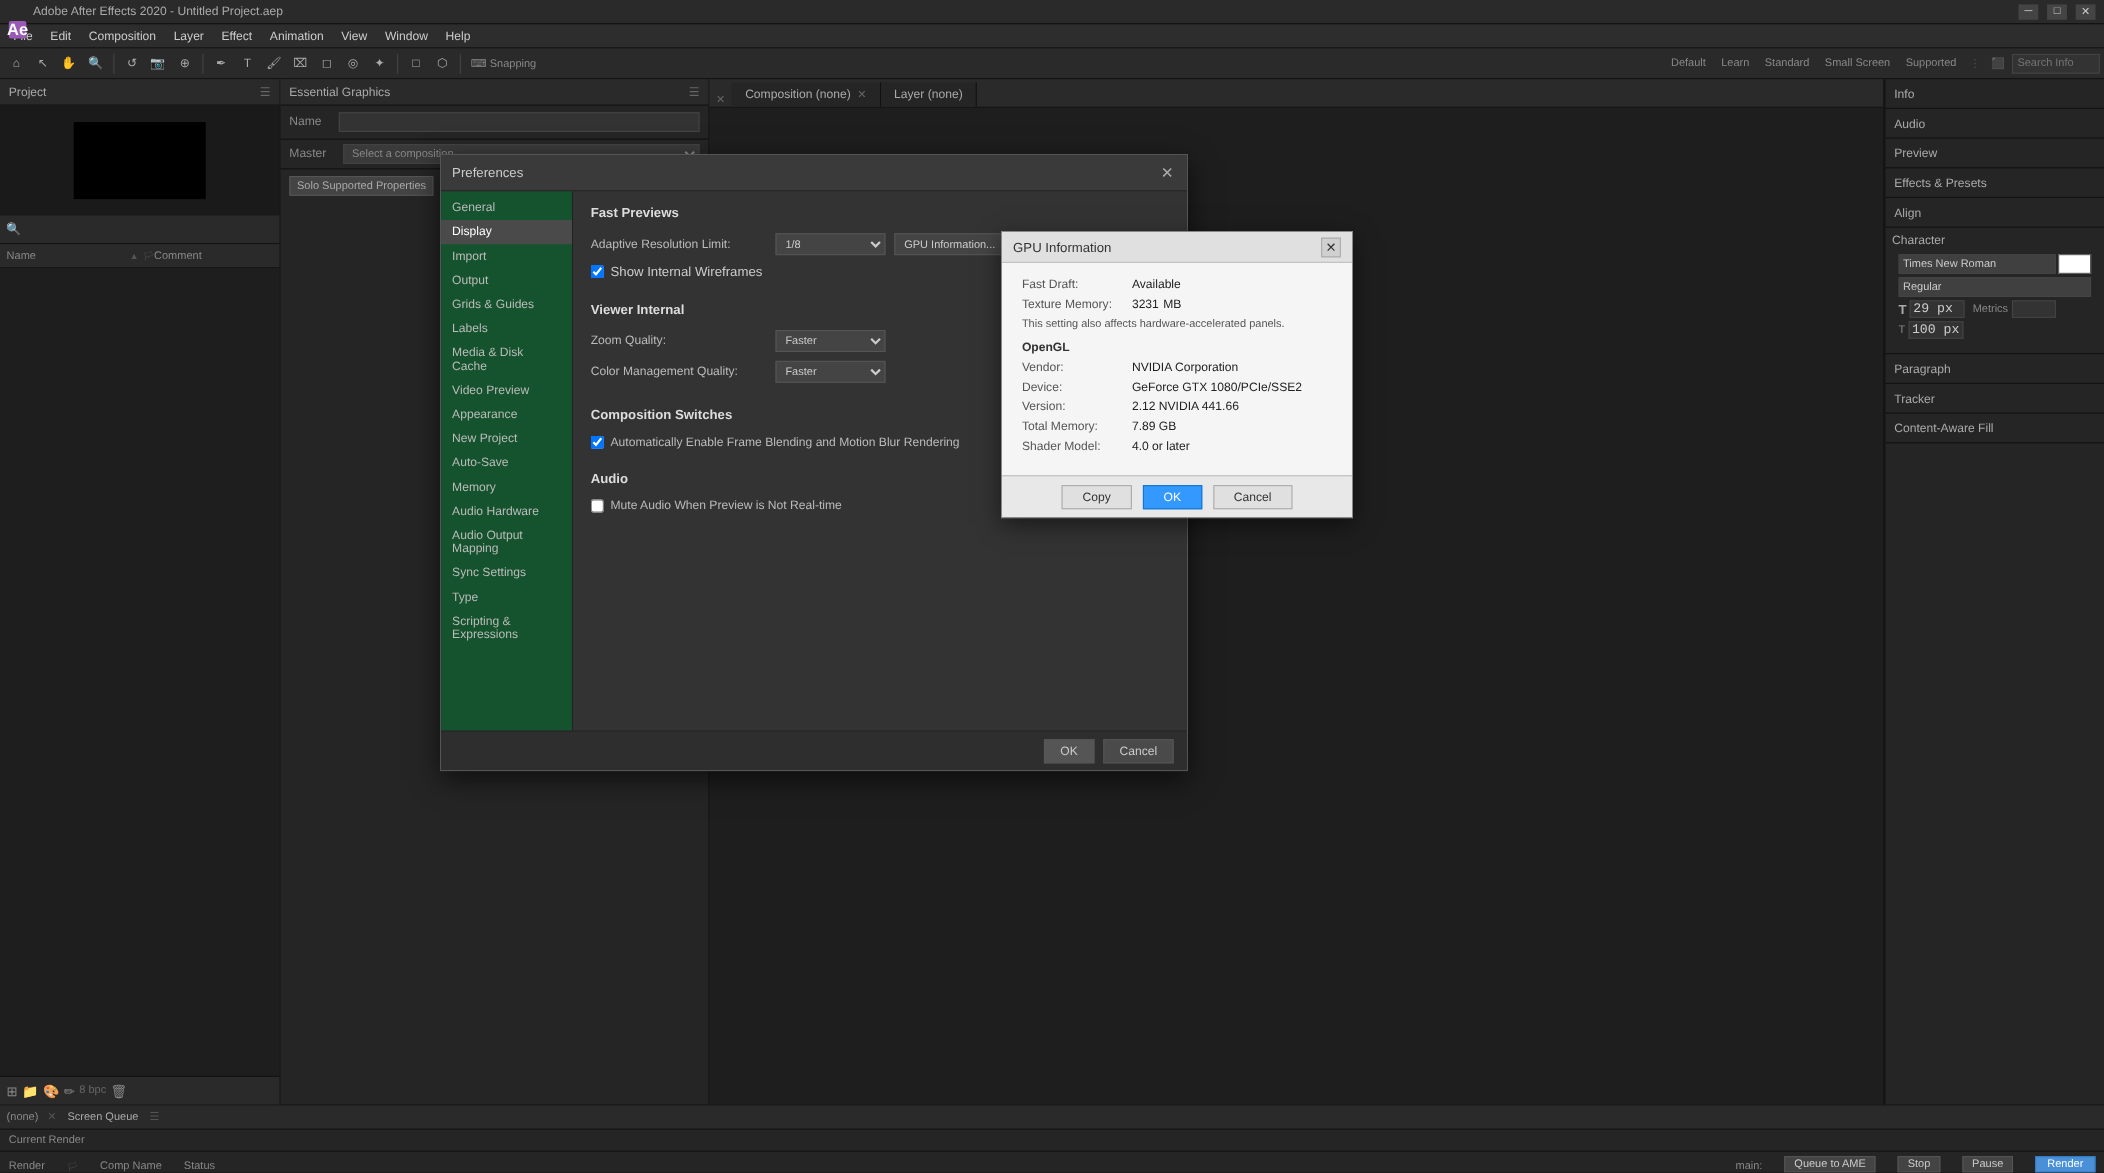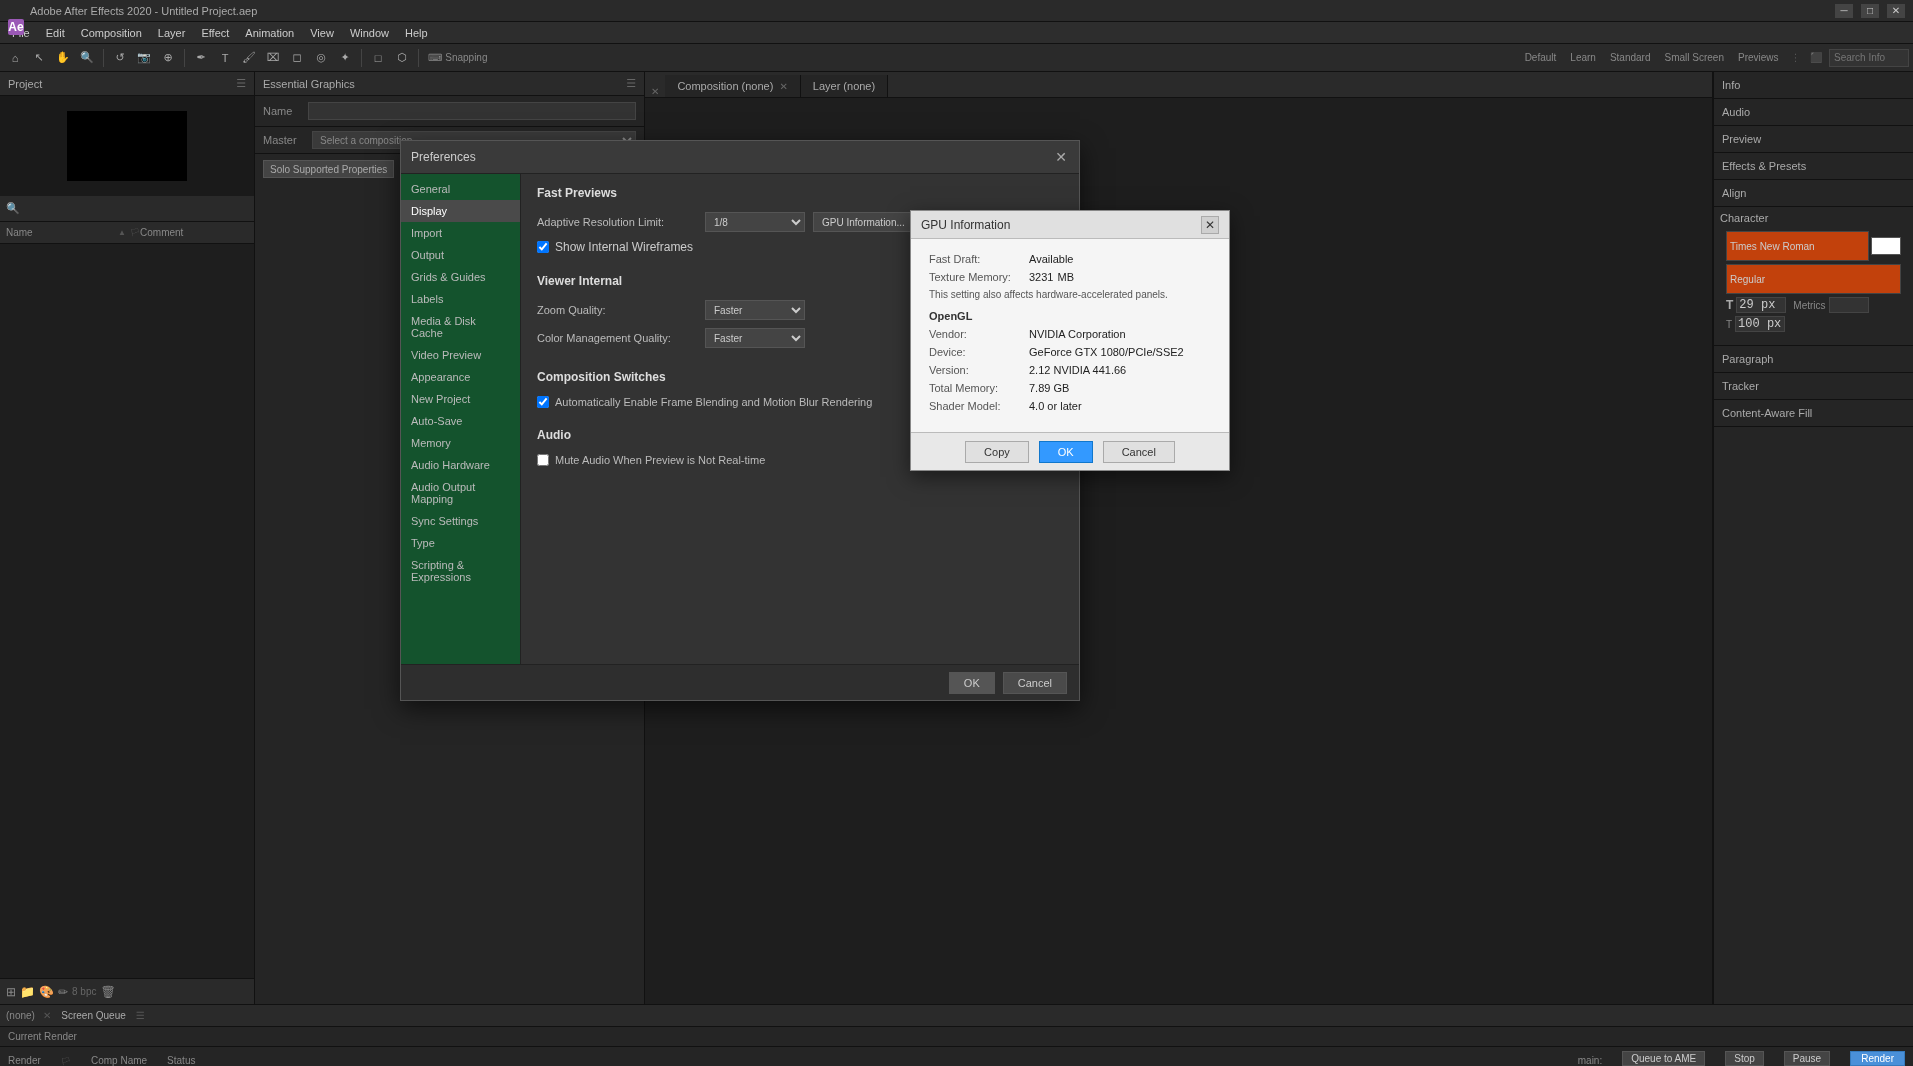--- a/index.html
+++ b/index.html
@@ -27,21 +27,21 @@
     }
     .title-bar-icon {
       width: 16px;
       height: 16px;
       background: #9b59b6;
       border-radius: 2px;
       margin-right: 6px;
       display: flex;
       align-items: center;
       justify-content: center;
-      font-size: 12px;
+      font-size: 15px;
       color: white;
       font-weight: bold;
       margin-top: 33px;
     }
     .title-bar-text {
       font-size: 11px;
       color: #aaa;
     }
     .title-bar-controls {
       position: absolute;
@@ -474,26 +474,26 @@
       padding: 6px;
     }
     .char-font-row {
       display: flex;
       gap: 2px;
       margin-bottom: 3px;
       align-items: center;
     }
     .char-font-name {
       flex: 1;
-      background: #c2410c;
+      background: #404040;
       border: 1px solid #444;
       color: #ccc;
       font-size: 10px;
       padding: 1px 3px;
-      height: 30px;
+      height: 18px;
     }
     .char-color-box {
       width: 30px;
       height: 18px;
       background: white;
       border: 1px solid #555;
     }
     .char-small-input {
       width: 50px;
       background: #333;
@@ -605,21 +605,21 @@
   <button class="tool-btn">⬡</button>
   <div class="tool-separator"></div>
   <span class="snapping-label">⌨ Snapping</span>
   <div style="flex:1"></div>
 
   <div style="display:flex;gap:2px;align-items:center">
     <span style="font-size:10px;color:#888;padding:0 6px;">Default</span>
     <span style="font-size:10px;color:#888;padding:0 6px;">Learn</span>
     <span style="font-size:10px;color:#888;padding:0 6px;">Standard</span>
     <span style="font-size:10px;color:#888;padding:0 6px;">Small Screen</span>
-    <span style="font-size:10px;color:#888;padding:0 6px;">Previews</span>
+    <span style="font-size:10px;color:#888;padding:0 6px;">Supported</span>
     <span style="font-size:10px;color:#555;padding:0 4px;">⋮</span>
     <span style="font-size:10px;color:#555;padding:0 4px;">⬛</span>
     <input type="text" style="background: rgb(51, 51, 51); border: 1px solid rgb(68, 68, 68); color: rgb(170, 170, 170); font-size: 10px; padding: 1px 4px; height: 18px; width: 80px;" placeholder="Search Info">
   </div>
 </div>
 
 <div style="display:flex;height:calc(100% - 72px - 62px);">
 
   <div class="panel-left">
     <div class="panel-header">

